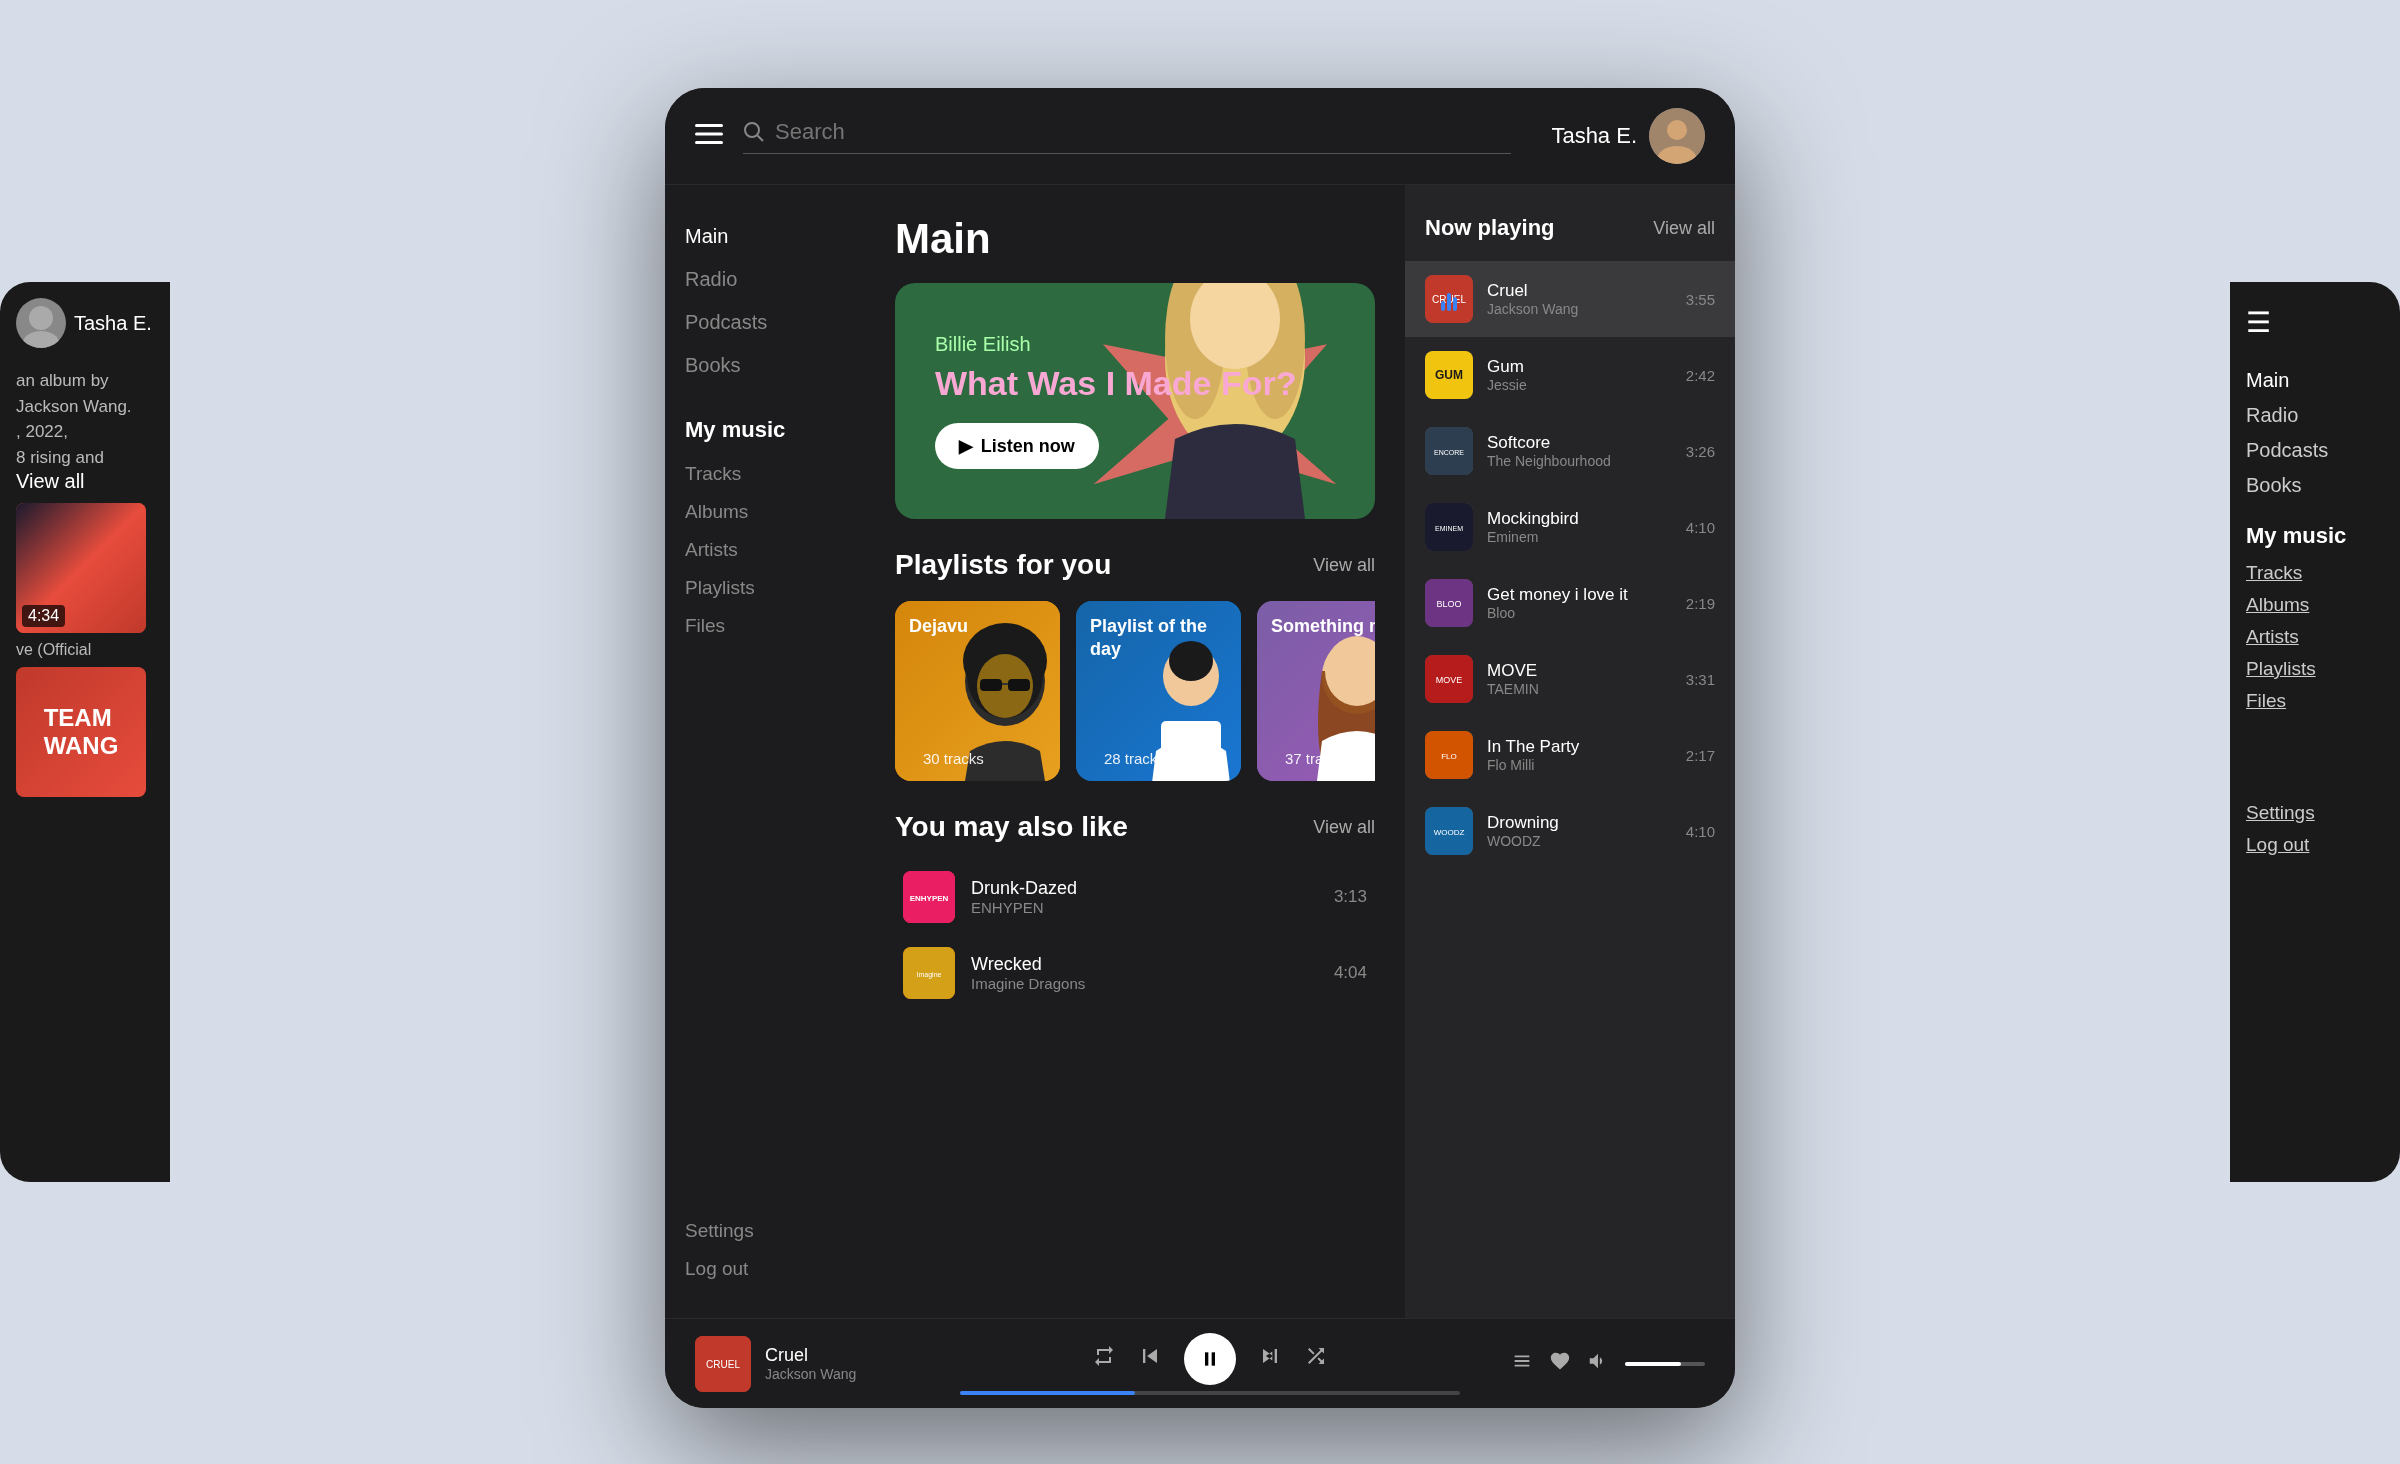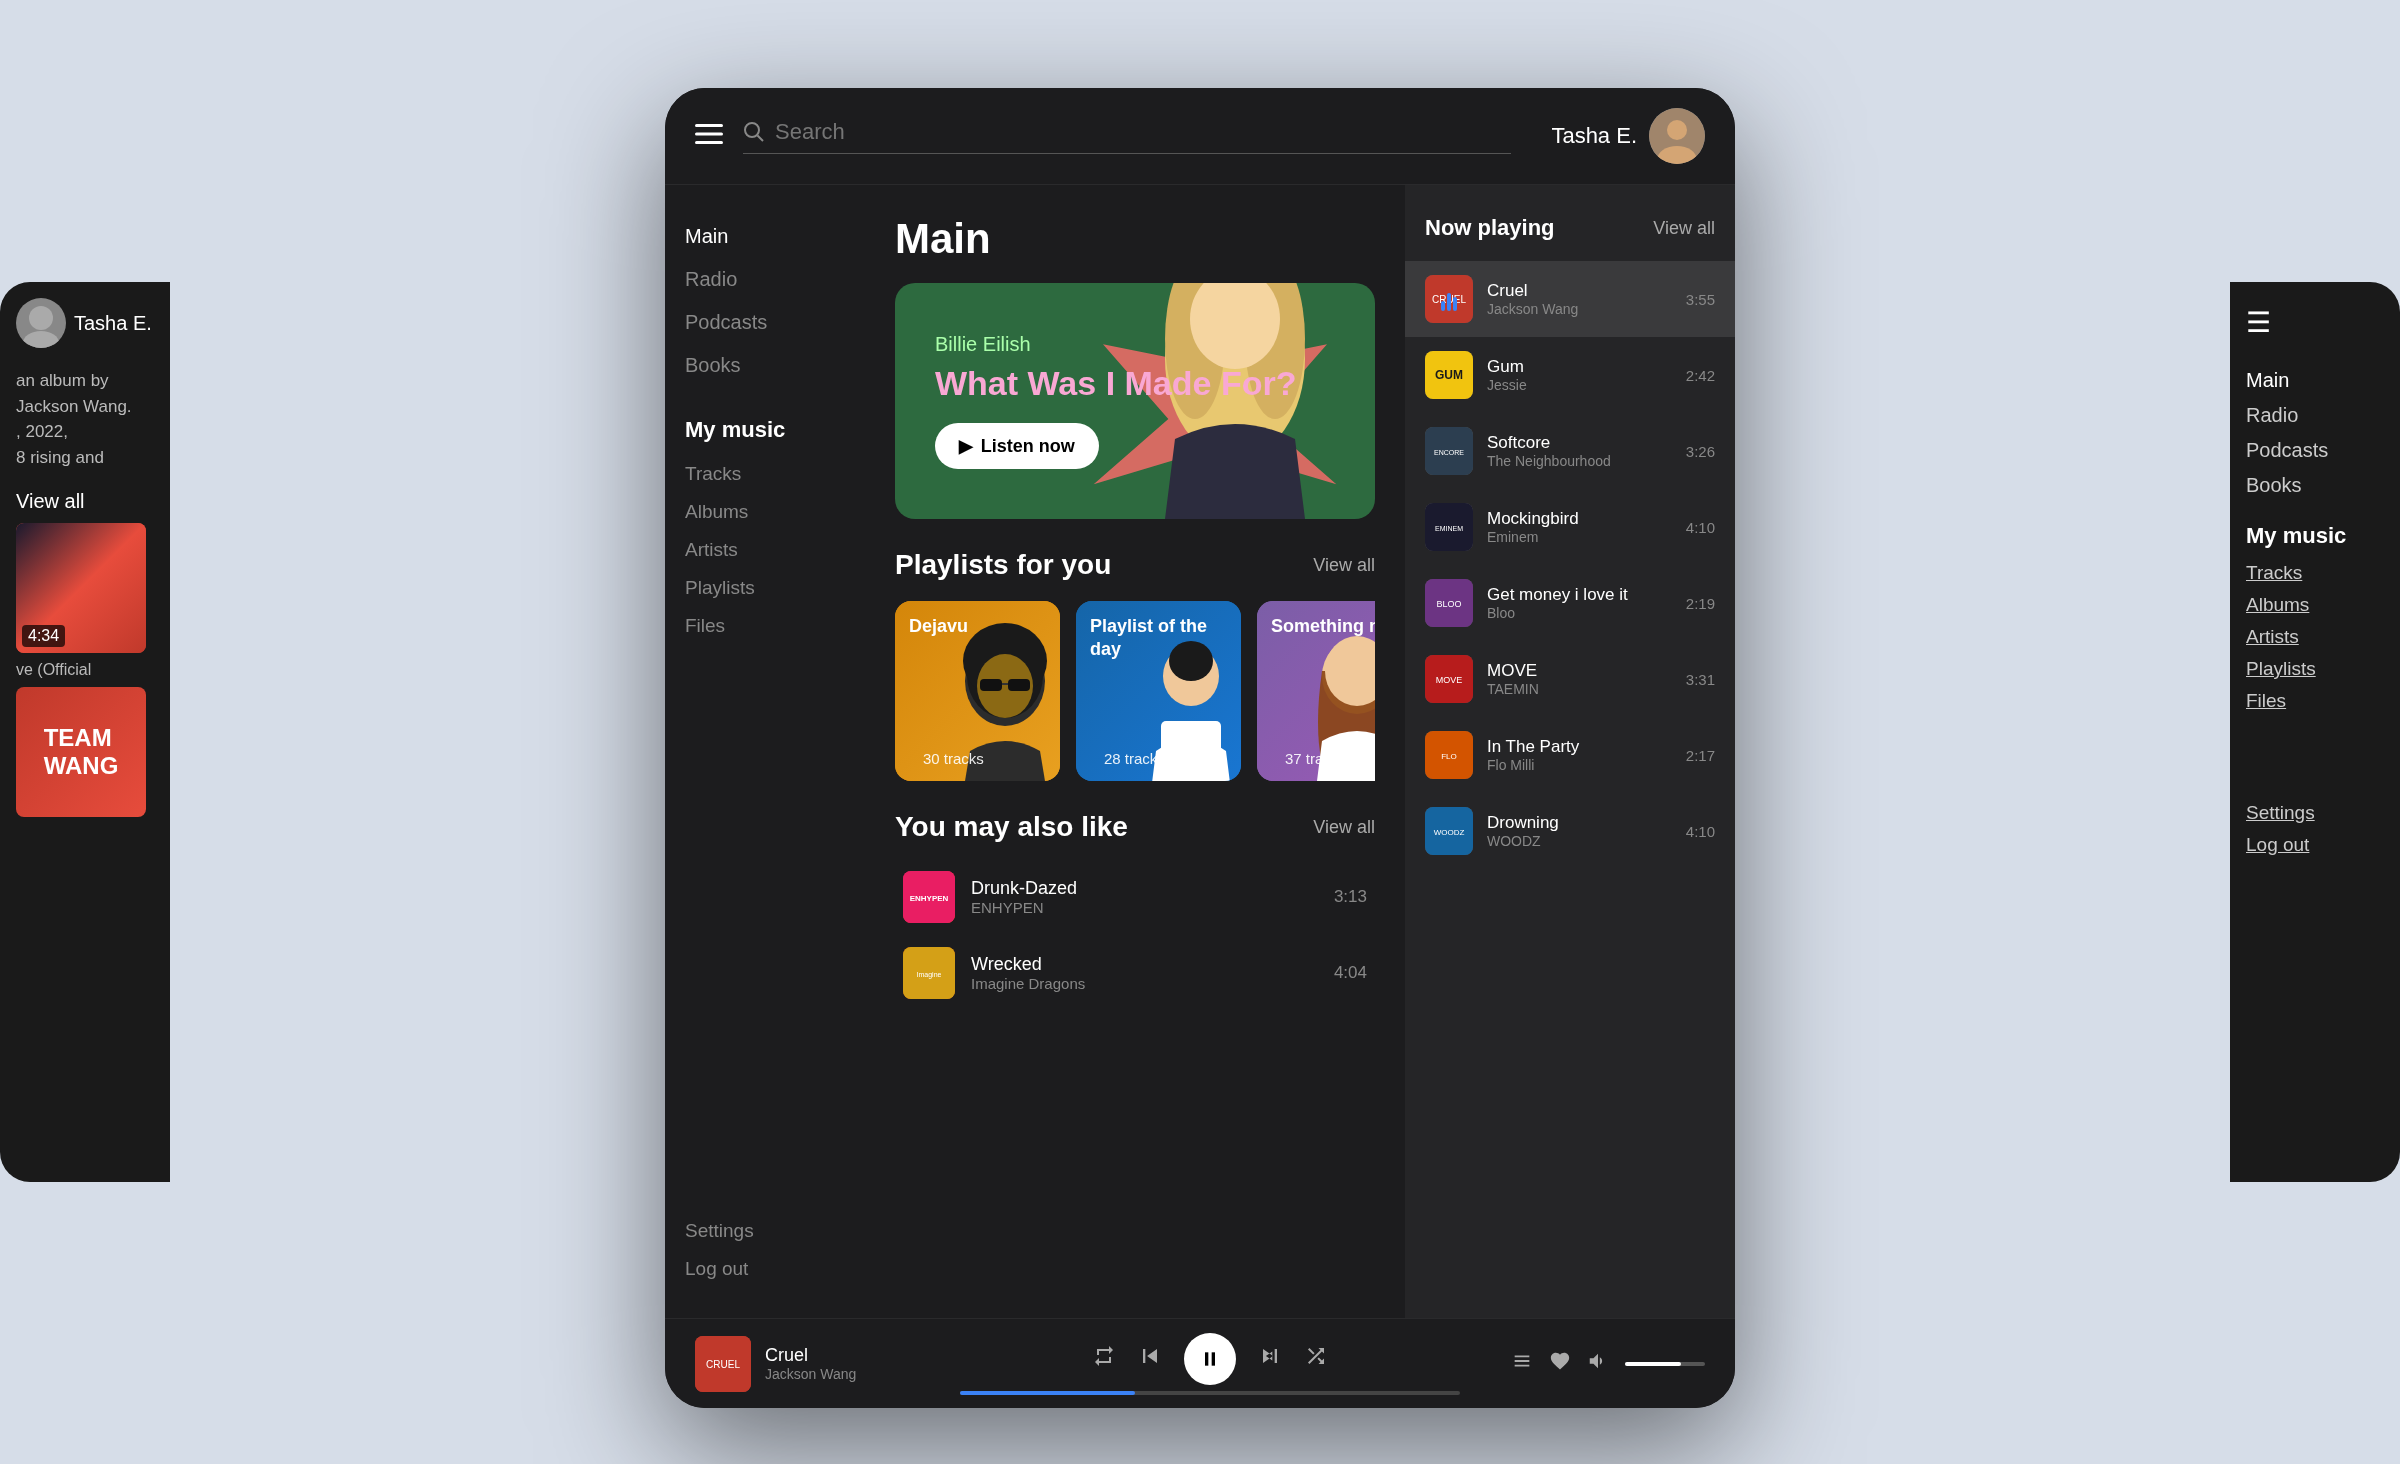--- a/index.html
+++ b/index.html
@@ -55,21 +55,21 @@
       border-radius: 50%;
       background: #888;
       overflow: hidden;
       flex-shrink: 0;
     }
 
     .phone-left .content-text {
       font-size: 18px;
       color: #ccc;
       line-height: 1.5;
-      margin-bottom: 20px;
+      margin-bottom: 0;
     }
 
     .phone-left .view-all {
       color: white;
       font-size: 20px;
       margin-bottom: 10px;
     }
 
     .album-thumb {
       width: 130px;

